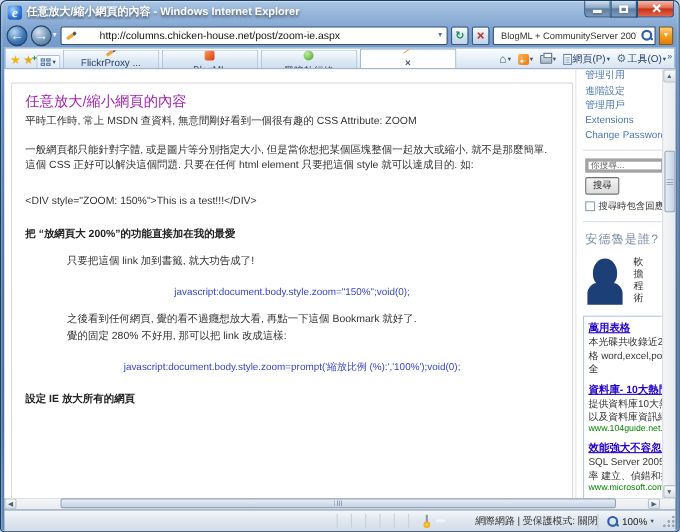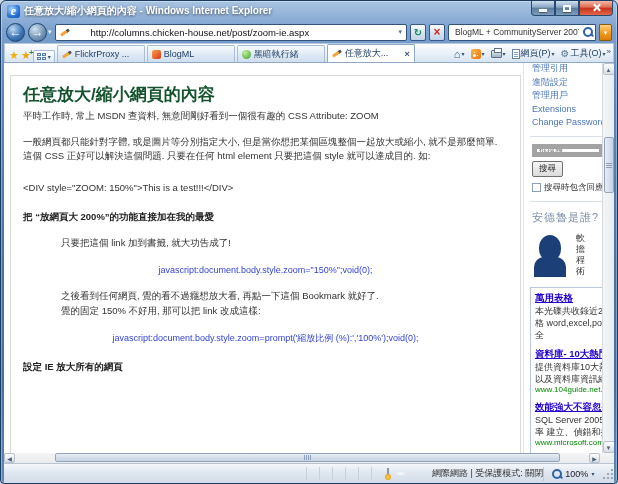--- a/index.html
+++ b/index.html
@@ -47,21 +47,21 @@
   .tabbar{height:19px;margin:0 3px;background:linear-gradient(180deg,#fcfdff,#e8f0f9 55%,#d7e4f2);border:1px solid #b6c8dd;border-bottom:none;
     display:flex;align-items:flex-end;padding:1px 2px 0 4px;gap:2px;font-size:9px;color:#1e3a5f;}
   .star{color:#f0b410;font-size:11px;line-height:14px;}
   .star.add{color:#e8a90c;position:relative;}
   .star.add::after{content:"+";position:absolute;right:-3px;top:-2px;color:#2e8f2e;font-size:8px;font-weight:bold;}
   .quicktabs{display:flex;align-items:center;gap:2px;border:1px solid #a9bed6;border-bottom:none;border-radius:2px 2px 0 0;padding:2px 3px;background:linear-gradient(180deg,#fff,#dde9f5);}
   .qt-grid{display:grid;grid-template-columns:4px 4px;grid-gap:1px;}
   .qt-grid span{width:4px;height:3px;border:1px solid #5b7ca3;background:#cfe0f0;}
   .drop{font-size:6px;color:#33536f;}
   .tab{display:flex;align-items:center;gap:3px;width:88px;height:17px;padding:0 4px;border:1px solid #a9bed6;border-bottom:none;border-radius:2px 2px 0 0;
-    background:linear-gradient(180deg,#f8fbfe,#dce8f4 60%,#cfdeee);white-space:nowrap;overflow:hidden;}
+    background:linear-gradient(180deg,#f8fbfe,#dce8f4 60%,#cfdeee);white-space:nowrap;overflow:hidden;flex-direction:column;}
   .tab.active{background:#fdfeff;height:18px;border-color:#8fa9c6;}
   .tab .lbl{flex:1;overflow:hidden;text-overflow:ellipsis;}
   .tab .x{color:#44546a;font-size:9px;font-weight:bold;}
   .favicon-sq{width:9px;height:9px;background:linear-gradient(135deg,#ff9d4d,#d43a1a);border-radius:2px;flex:none;}
   .favicon-circ{width:9px;height:9px;border-radius:50%;background:radial-gradient(circle at 35% 30%,#bff09a,#3f9c28);flex:none;}
   .cmd{display:flex;align-items:center;gap:1px;margin-left:auto;padding-bottom:2px;}
   .cmd .sep{width:4px;}
   .home-g{font-size:11px;color:#3a5d85;}
   .rss{width:10px;height:10px;border-radius:2px;background:linear-gradient(135deg,#ffb347,#ee7711);position:relative;}
   .rss::after{content:"";position:absolute;left:2px;bottom:2px;width:3px;height:3px;border-radius:50%;background:#fff;box-shadow:0 -3px 0 -1px #fff,3px 0 0 -1px #fff;}
@@ -70,39 +70,39 @@
   .pageic{width:8px;height:10px;background:#fff;border:1px solid #6d82a0;position:relative;}
   .pageic::after{content:"";position:absolute;left:1px;top:2px;width:4px;height:1px;background:#7fa3d0;box-shadow:0 2px 0 #7fa3d0,0 4px 0 #7fa3d0;}
   .gear-g{font-size:10px;color:#5b758f;}
   .cmd .txt{font-size:9px;color:#1e3a5f;}
   .more-g{font-size:8px;color:#33536f;align-self:flex-start;}
   
   .viewport{flex:1;margin:0 3px;background:#fff;border-top:1px solid #8fa9c6;display:flex;overflow:hidden;position:relative;}
   .page{flex:1;display:flex;min-width:0;overflow:hidden;background:#fff;}
   .main-col{width:519px;flex:none;padding:12px 2px 0 6px;}
   .article{border:1px solid #dadada;background:#fff;padding:7px 12px 10px 12px;height:420px;}
-  .art-title{font-size:17px;font-weight:bold;color:#14532d;margin:0 0 3px 0;}
+  .art-title{font-size:13px;font-weight:normal;color:#a21caf;margin:0 0 3px 0;}
   .byline{display:flex;font-size:8.5px;margin-bottom:8px;}
   .by{color:#8a8a8a;margin-right:3px;}
   .author{color:#5b80b2;}
   .date{margin-left:auto;color:#666;}
   .p{font-size:9.5px;color:#333;line-height:1.55;margin:0 0 11px 0;}
   .code{font-size:9.5px;color:#333;margin:6px 0 18px 0;}
   .sp{margin-bottom:18px;}
   .bold-h{font-size:9.5px;font-weight:bold;color:#222;margin:14px 0 12px 0;}
   .indent{margin-left:38px;}
   .center-link{text-align:center;font-size:9px;color:#3344cc;margin:14px 0 14px 0;}
   .clipped-h{font-size:9.5px;font-weight:bold;color:#222;margin-top:16px;white-space:nowrap;overflow:hidden;}
   
   .sidebar{flex:1;min-width:0;overflow:hidden;padding:0 0 0 6px;border-left:1px solid #e4e4e4;font-size:9px;color:#333;}
   .sb-inner{width:120px;}
   .admin{margin-top:-3px;padding:2px 0 6px 2px;border-bottom:1px solid #d9dfe8;}
   .admin div{color:#4a77b4;line-height:13.5px;white-space:nowrap;}
   .searchbox{padding:7px 0 7px 2px;border-bottom:1px solid #d9dfe8;}
-  .searchbox input[type=text]{width:72px;height:13px;border:5px solid #a3a3a3;font-size:8px;color:#666;padding:0 2px;}
+  .searchbox input[type=text]{width:72px;height:13px;border:3px solid #a3a3a3;font-size:8px;color:#666;padding:0 2px;}
   .sb-btn{margin-top:4px;font-size:8.5px;border:1px solid #707070;background:linear-gradient(180deg,#f4f4f4,#dcdcdc);padding:1px 6px;border-radius:2px;color:#222;}
   .chkrow{display:flex;align-items:center;gap:3px;margin-top:5px;white-space:nowrap;}
   .chk{width:9px;height:9px;border:1px solid #8ca0b8;background:#fff;flex:none;}
   .chkrow span.cl{font-size:8.5px;color:#333;}
   .about{padding:8px 0 8px 2px;}
   .about-t{font-size:11px;color:#7b8da8;letter-spacing:1px;margin-bottom:8px;white-space:nowrap;}
   .about-row{display:flex;gap:8px;}
   .avatar{width:36px;height:44px;background:#fff;position:relative;overflow:hidden;flex:none;}
   .avatar .head{position:absolute;left:7px;top:2px;width:22px;height:26px;background:#1d3f77;border-radius:50% 50% 46% 46%;}
   .avatar .body{position:absolute;left:2px;top:24px;width:32px;height:22px;background:#1d3f77;border-radius:10px 10px 0 0;}
@@ -248,21 +248,21 @@
       <div class="main-col">
         <div class="article">
           <div class="art-title">任意放大/縮小網頁的內容</div>
           <div class="p">平時工作時, 常上 MSDN 查資料, 無意間剛好看到一個很有趣的 CSS Attribute: ZOOM</div>
           <div class="p sp">一般網頁都只能針對字體, 或是圖片等分別指定大小, 但是當你想把某個區塊整個一起放大或縮小, 就不是那麼簡單. 這個 CSS 正好可以解決這個問題. 只要在任何 html element 只要把這個 style 就可以達成目的. 如:</div>
           <div class="code sp">&lt;DIV style="ZOOM: 150%"&gt;This is a test!!!&lt;/DIV&gt;</div>
           <div class="bold-h">把 “放網頁大 200%”的功能直接加在我的最愛</div>
           <div class="p indent">只要把這個 link 加到書籤, 就大功告成了!</div>
           <div class="center-link">javascript:document.body.style.zoom="150%";void(0);</div>
           <div class="p indent" style="margin-bottom:0">之後看到任何網頁, 覺的看不過癮想放大看, 再點一下這個 Bookmark 就好了.</div>
-          <div class="p indent">覺的固定 150% 不好用, 那可以把 link 改成這樣:</div>
+          <div class="p indent">覺的固定 280% 不好用, 那可以把 link 改成這樣:</div>
           <div class="center-link">javascript:document.body.style.zoom=prompt('縮放比例 (%):','100%');void(0);</div>
           <div class="clipped-h">設定 IE 放大所有的網頁</div>
         </div>
       </div>
 
       <div class="sidebar">
         <div class="sb-inner">
           <div class="admin">
             <div>管理引用</div>
             <div>進階設定</div>

